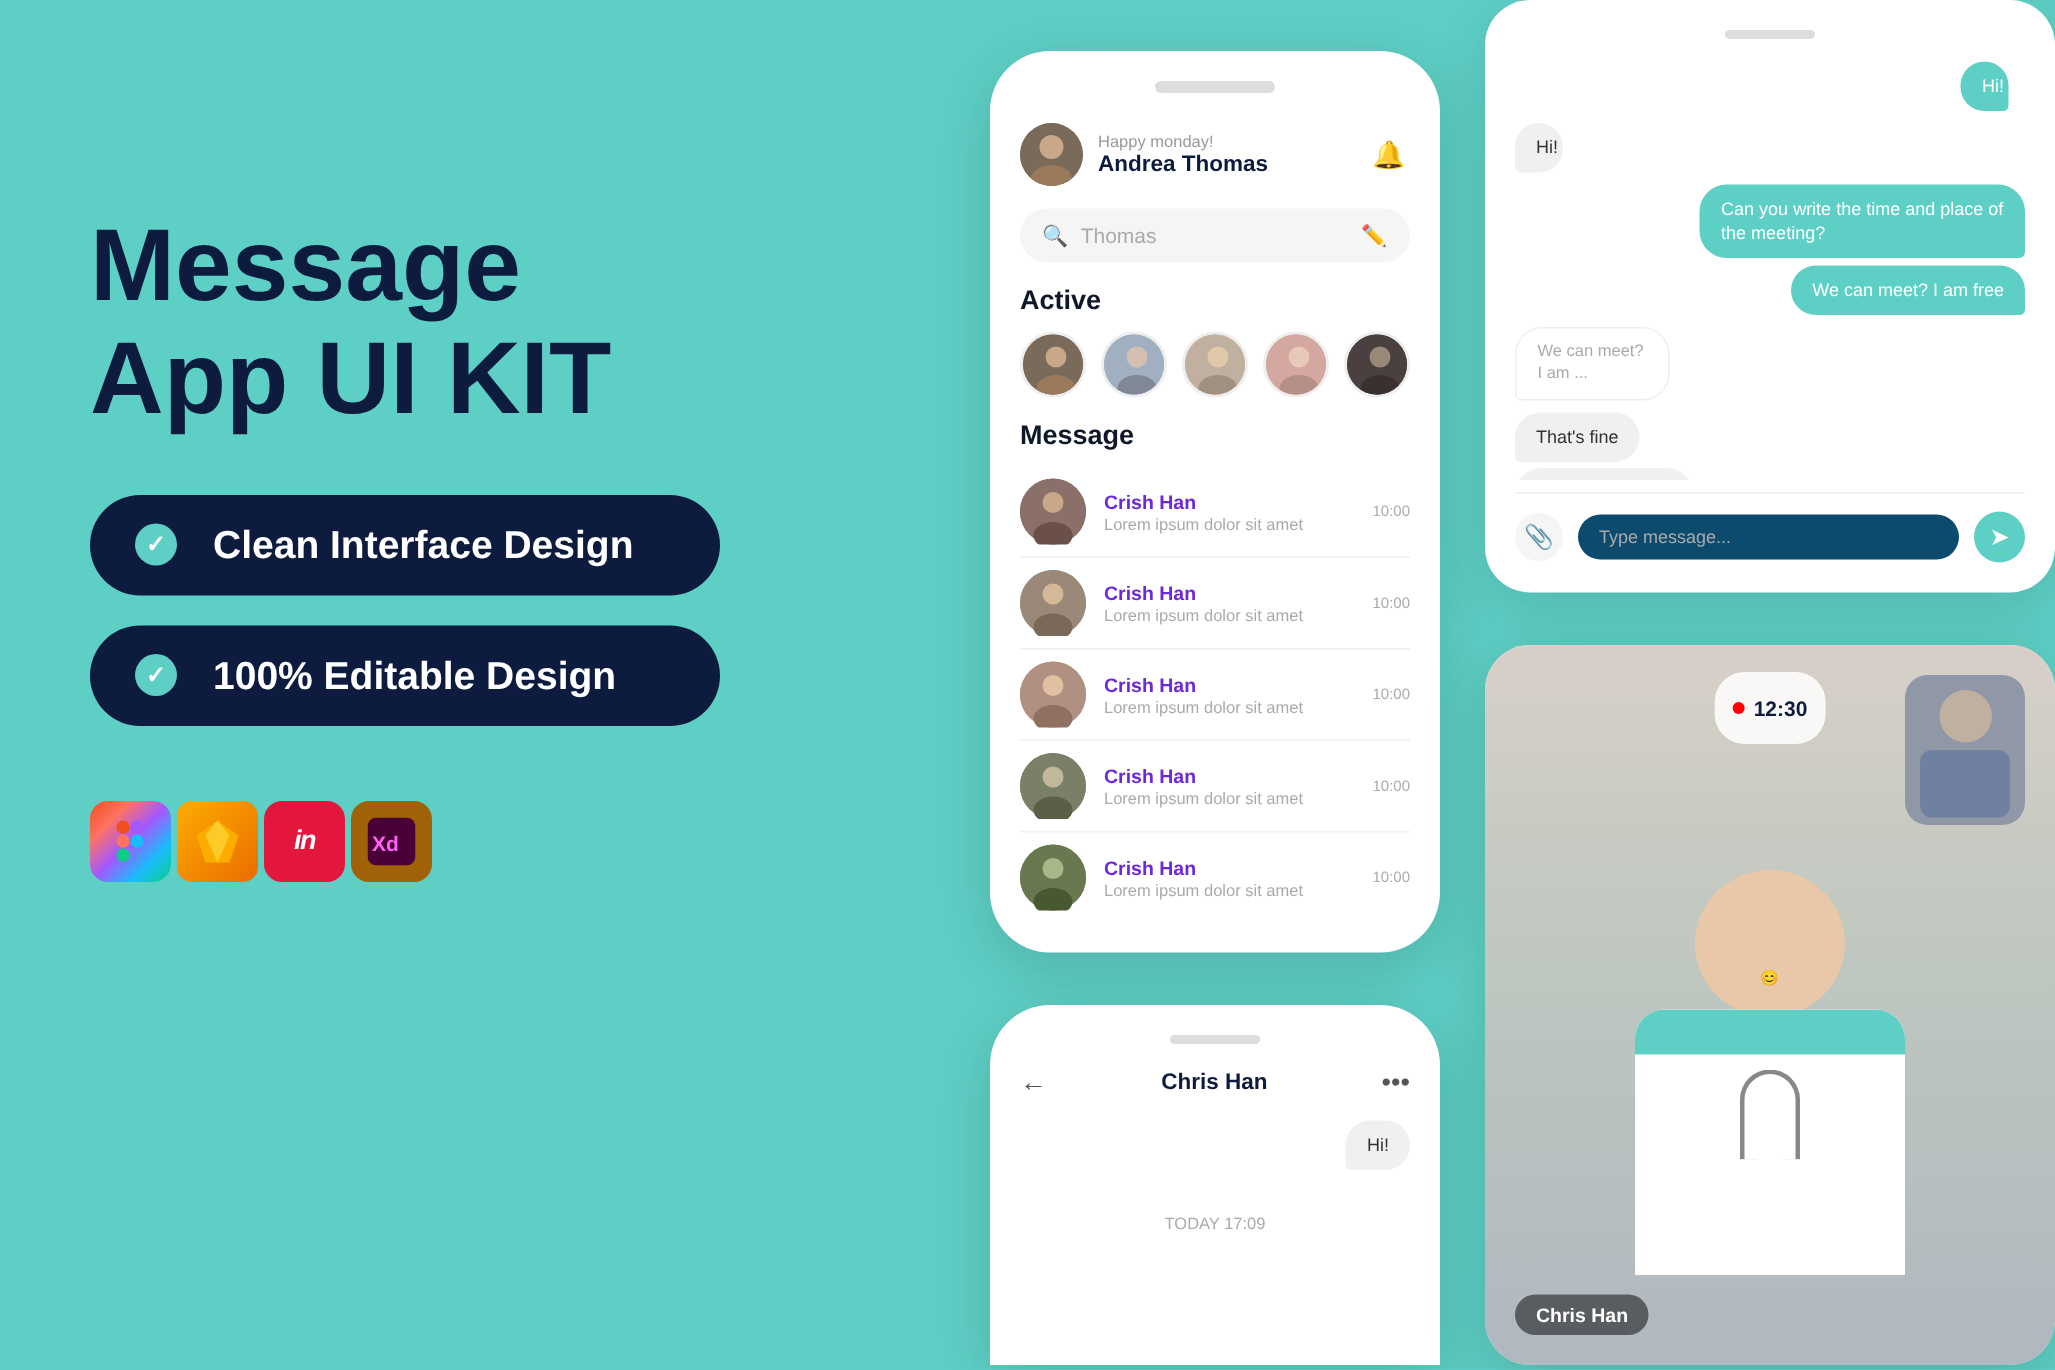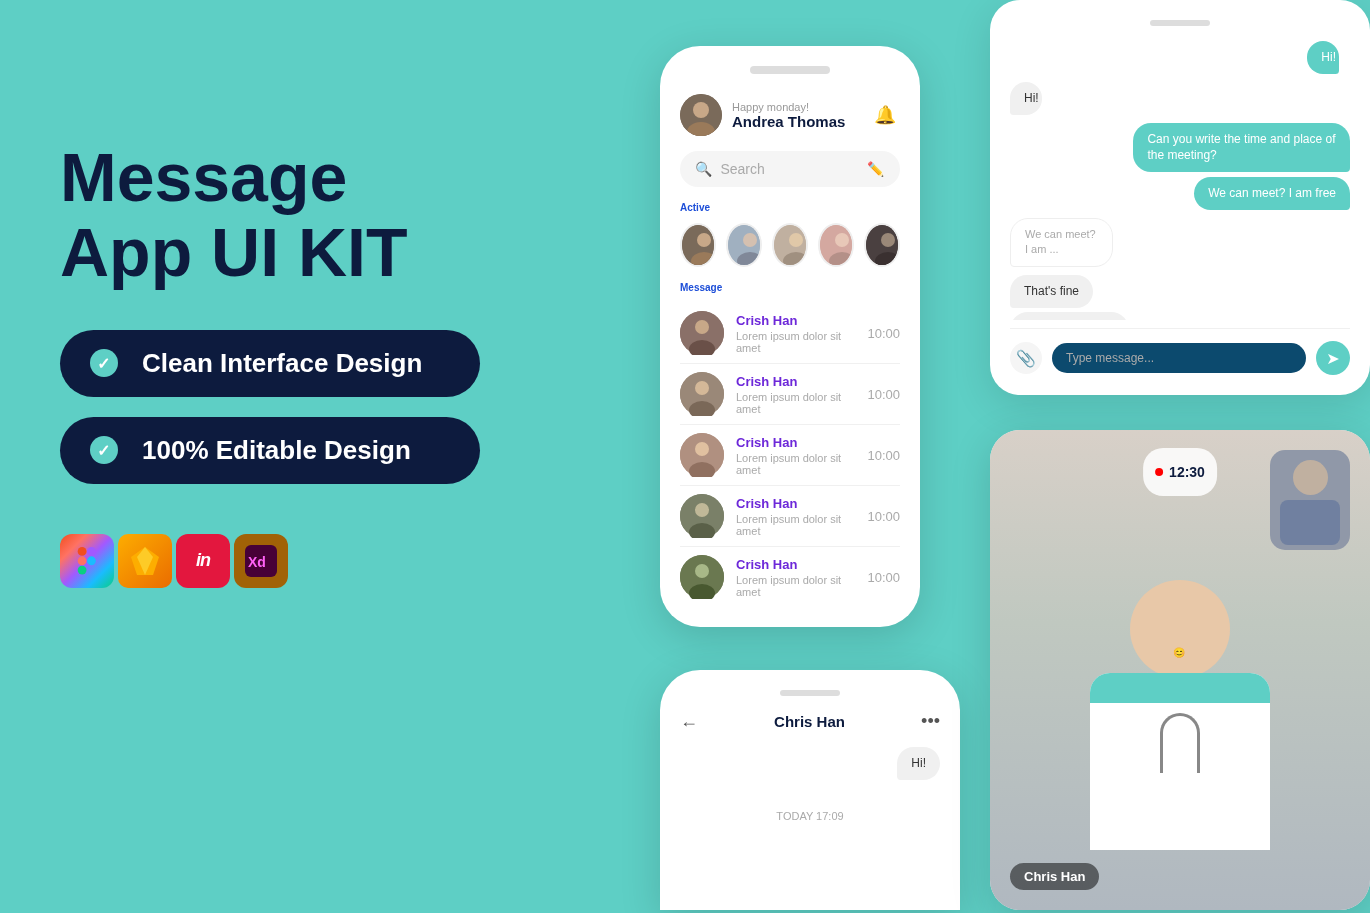--- a/index.html
+++ b/index.html
@@ -95,22 +95,22 @@
 
     .figma-icon { background: linear-gradient(135deg, #f24e1e, #ff7262, #a259ff, #1abcfe, #0acf83); }
     .sketch-icon { background: linear-gradient(135deg, #fdad00, #ea6c00); }
     .invision-icon { background: #e3173e; }
     .xd-icon { background: #a16207; }
 
     
     .phone-main {
       position: absolute;
       left: 660px;
-      top: 46px;
-      width: 260px;
+      top: 34px;
+      width: 300px;
       background: white;
       border-radius: 40px;
       box-shadow: 0 10px 40px rgba(0,0,0,0.15);
       overflow: hidden;
       padding: 20px 0 20px 0;
     }
 
     .phone-notch {
       width: 80px;
       height: 8px;
@@ -190,23 +190,23 @@
       flex: 1;
     }
 
     .edit-icon {
       color: #aaa;
       font-size: 14px;
     }
 
     .section-label {
       padding: 0 20px 10px 20px;
-      font-size: 10px;
+      font-size: 18px;
       font-weight: 700;
-      color: #1d4ed8;
+      color: #0f172a;
     }
 
     .active-avatars {
       padding: 0 20px 15px 20px;
       display: flex;
       gap: 10px;
     }
 
     .active-avatar {
       width: 44px;
@@ -258,21 +258,21 @@
       color: #6d28d9;
     }
 
     .msg-preview {
       font-size: 11px;
       color: #aaa;
       margin-top: 2px;
     }
 
     .msg-time {
-      font-size: 13px;
+      font-size: 10px;
       color: #aaa;
     }
 
     
     .chat-panel {
       position: absolute;
       left: 990px;
       top: 0;
       width: 380px;
       height: 395px;
@@ -484,21 +484,21 @@
       <div>
         <div class="header-greeting">Happy monday!</div>
         <div class="header-name">Andrea Thomas</div>
       </div>
     </div>
     <div class="bell-icon">🔔</div>
   </div>
 
   <div class="search-bar">
     <span class="search-icon-s">🔍</span>
-    <span class="search-text">Search</span>
+    <span class="search-text">Thomas</span>
     <span class="edit-icon">✏️</span>
   </div>
 
   <div class="section-label">Active</div>
 
   <div class="active-avatars">
     <div class="active-avatar" style="background:#7a6a5a;">
       <svg width="44" height="44">
           <circle cx="22" cy="22" r="22" fill="#7a6a5a"></circle>
           <circle cx="22" cy="17" r="7" fill="#c8a888"></circle>

